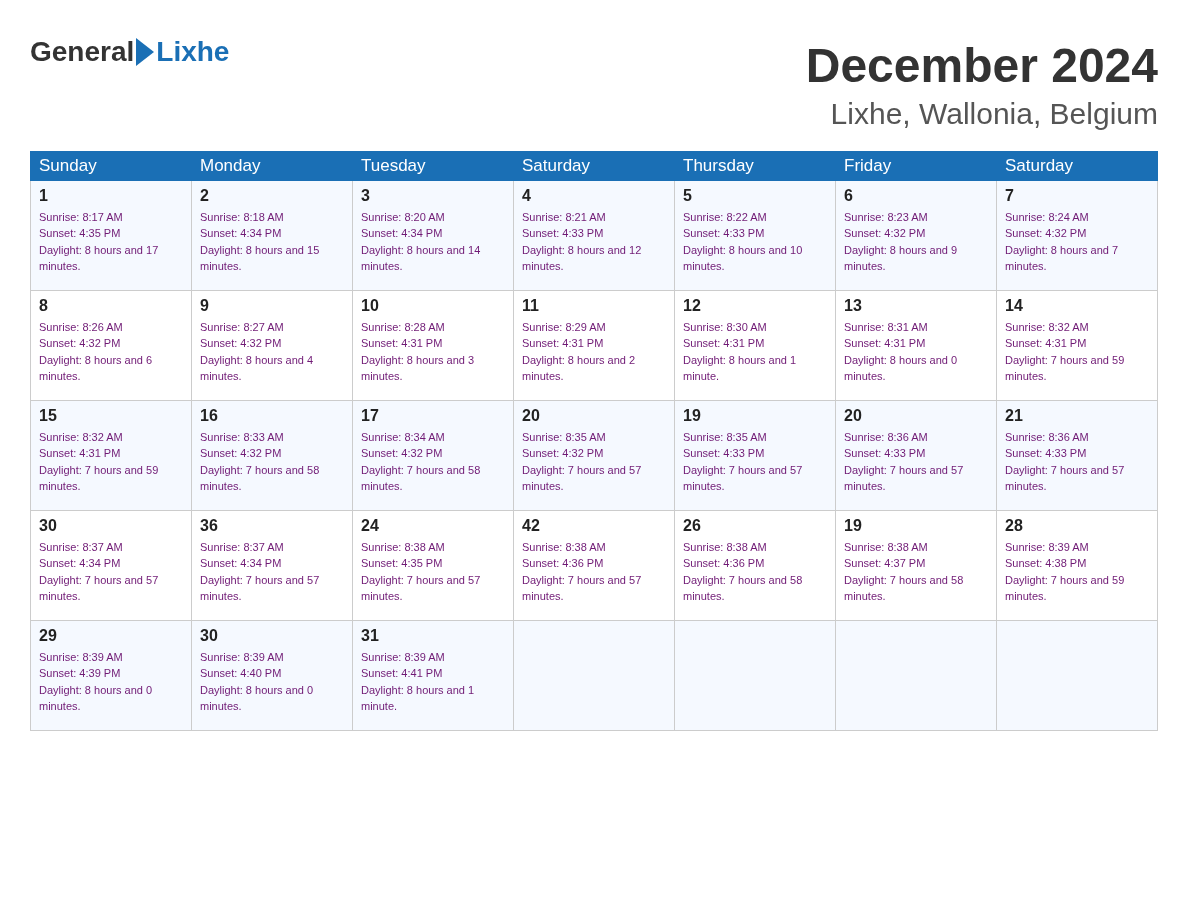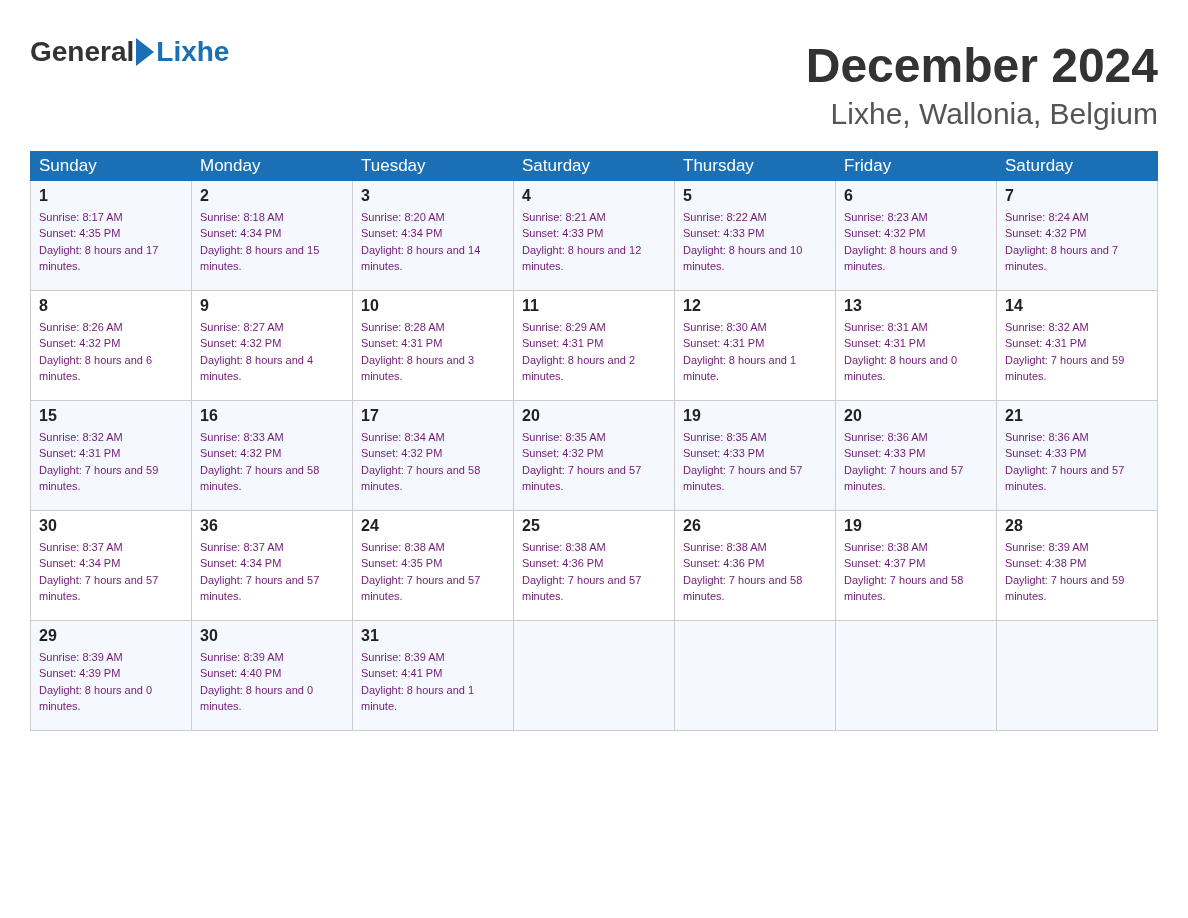--- a/index.html
+++ b/index.html
@@ -237,21 +237,21 @@
         </td>
         <td>
           <span class="day-num">36</span>
         <div class="day-info">Sunrise: 8:37 AM<br>Sunset: 4:34 PM<br>Daylight: 7 hours and 57 minutes.</div>
         </td>
         <td>
           <span class="day-num">24</span>
         <div class="day-info">Sunrise: 8:38 AM<br>Sunset: 4:35 PM<br>Daylight: 7 hours and 57 minutes.</div>
         </td>
         <td>
-          <span class="day-num">25</span>
+          <span class="day-num">42</span>
         <div class="day-info">Sunrise: 8:38 AM<br>Sunset: 4:36 PM<br>Daylight: 7 hours and 57 minutes.</div>
         </td>
         <td>
           <span class="day-num">26</span>
         <div class="day-info">Sunrise: 8:38 AM<br>Sunset: 4:36 PM<br>Daylight: 7 hours and 58 minutes.</div>
         </td>
         <td>
           <span class="day-num">19</span>
         <div class="day-info">Sunrise: 8:38 AM<br>Sunset: 4:37 PM<br>Daylight: 7 hours and 58 minutes.</div>
         </td>

